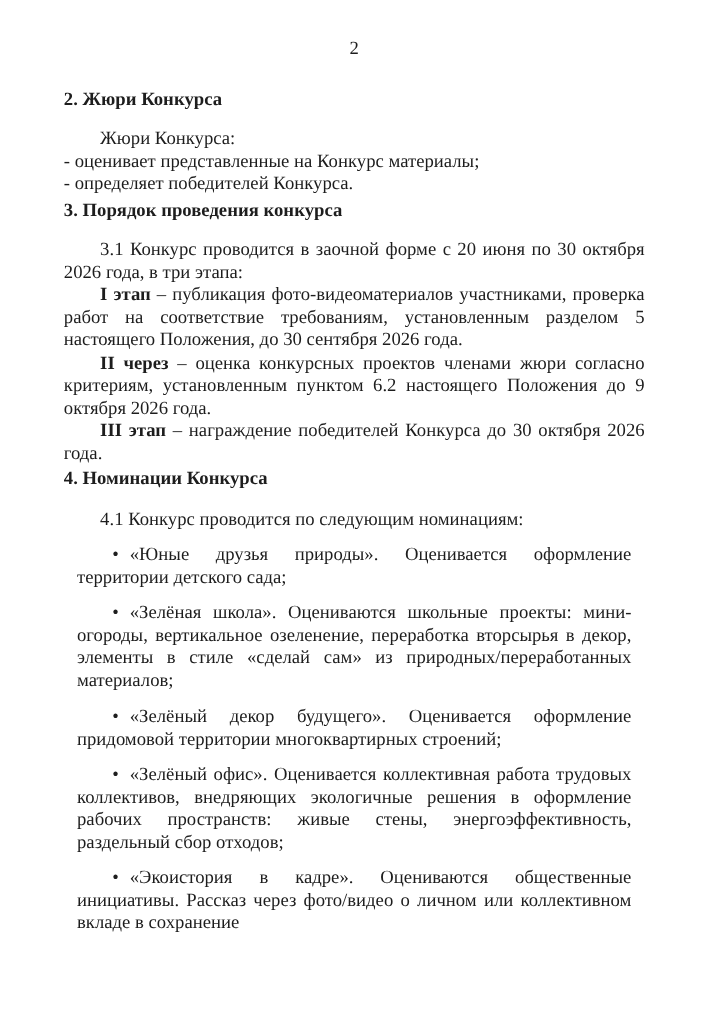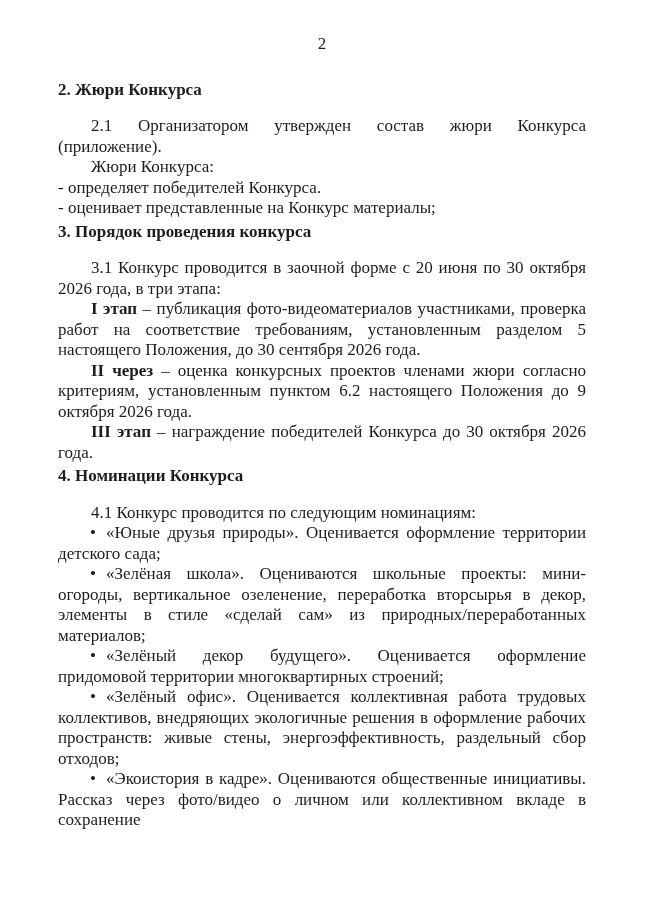--- a/index.html
+++ b/index.html
@@ -35,44 +35,43 @@
     margin: 0;
     text-align: justify;
     text-indent: 33px;
   }
   p.doc-par-left {
     margin: 0;
     text-align: left;
     text-indent: 0;
   }
   p.bullet-par {
-    margin: 0;
+    margin: 12px;
     text-align: justify;
     text-indent: 32px;
   }
   .bullet-glyph {
     padding-right: 10px;
   }
   .stage-lead {
     font-weight: bold;
   }
 </style>
 </head>
 <body>
 
 <div class="page">
 
   <div class="page-number">2</div>
 
   <h2 class="doc-heading">2. Жюри Конкурса</h2>
 
-  <p class="doc-par">2.1 Организатором утвержден состав жюри Конкурса (приложение).</p>
   <p class="doc-par">Жюри Конкурса:</p>
+  <p class="doc-par-left">- оценивает представленные на Конкурс материалы;</p>
   <p class="doc-par-left">- определяет победителей Конкурса.</p>
-  <p class="doc-par-left">- оценивает представленные на Конкурс материалы;</p>
 
   <h2 class="doc-heading">3. Порядок проведения конкурса</h2>
 
   <p class="doc-par">3.1 Конкурс проводится в заочной форме с 20 июня по 30 октября 2026 года, в три этапа:</p>
 
   <p class="doc-par"><span class="stage-lead">I этап</span> <span>– публикация фото-видеоматериалов участниками, проверка работ на соответствие требованиям, установленным разделом 5 настоящего Положения, до 30 сентября 2026 года.</span></p>
 
   <p class="doc-par"><span class="stage-lead">II через</span> <span>– оценка конкурсных проектов членами жюри согласно критериям, установленным пунктом 6.2 настоящего Положения до 9 октября 2026 года.</span></p>
 
   <p class="doc-par"><span class="stage-lead">III этап</span> <span>– награждение  победителей Конкурса до 30 октября 2026 года.</span></p>

